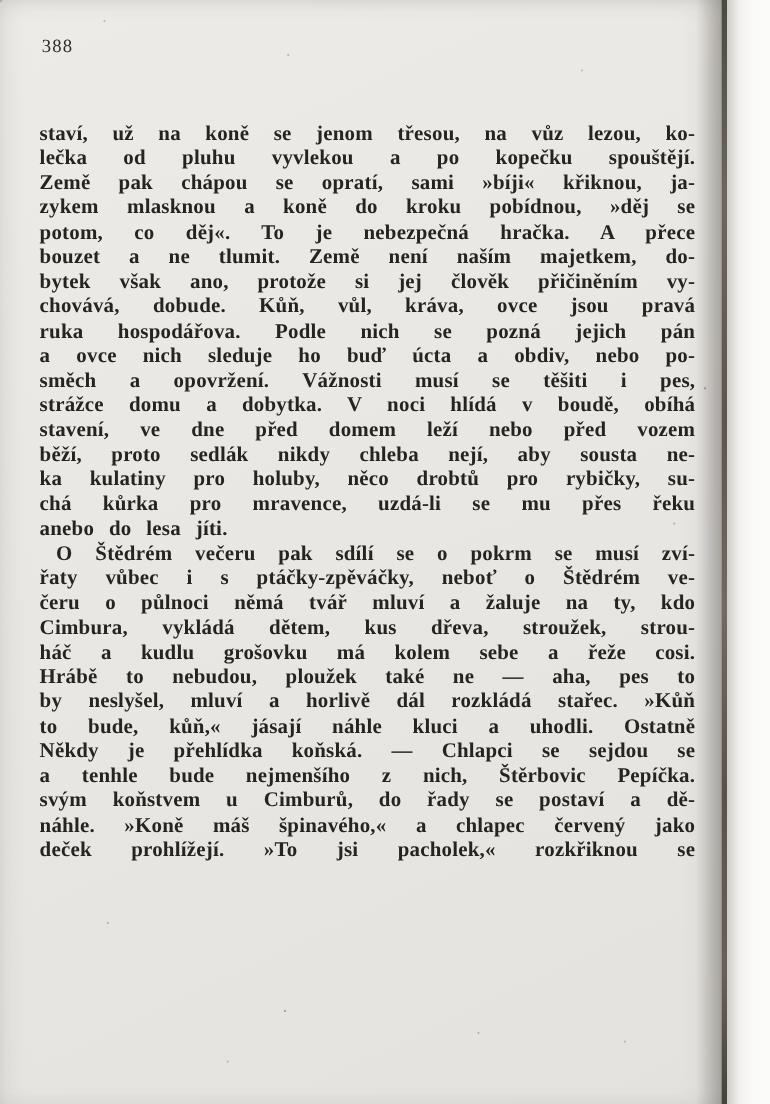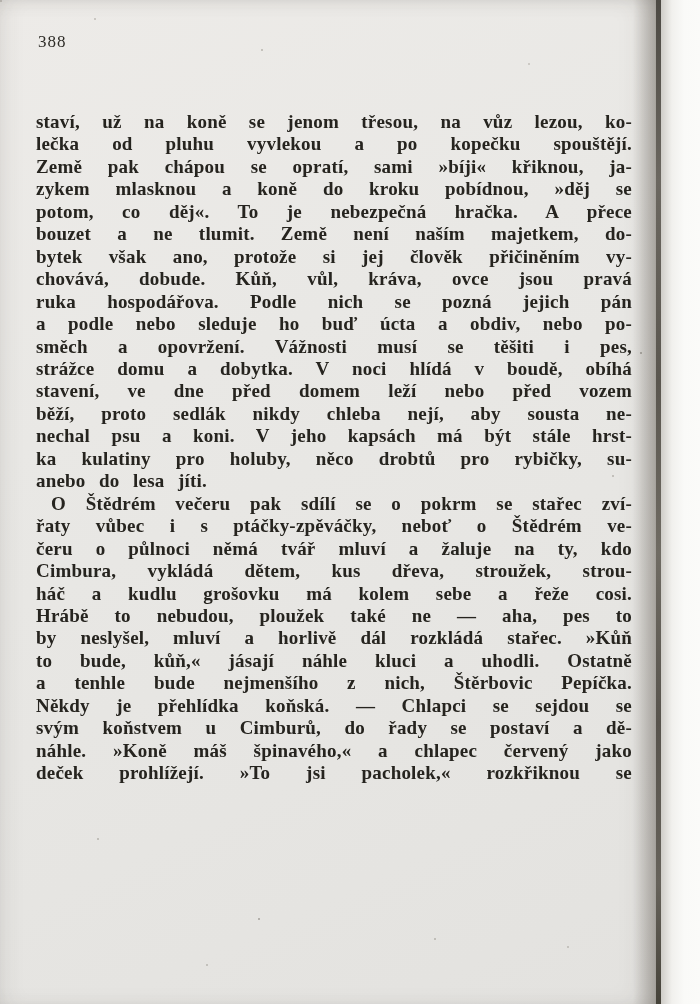--- a/index.html
+++ b/index.html
@@ -121,38 +121,38 @@
     <div class="text-block">
         <div class="line">staví, už na koně se jenom třesou, na vůz lezou, ko-</div>
         <div class="line">lečka od pluhu vyvlekou a po kopečku spouštějí.</div>
         <div class="line">Země pak chápou se opratí, sami »bíji« křiknou, ja-</div>
         <div class="line">zykem mlasknou a koně do kroku pobídnou, »děj se</div>
         <div class="line">potom, co děj«. To je nebezpečná hračka. A přece</div>
         <div class="line">bouzet a ne tlumit. Země není naším majetkem, do-</div>
         <div class="line">bytek však ano, protože si jej člověk přičiněním vy-</div>
         <div class="line">chovává, dobude. Kůň, vůl, kráva, ovce jsou pravá</div>
         <div class="line">ruka hospodářova. Podle nich se pozná jejich pán</div>
-        <div class="line">a podle nebo sleduje ho buď úcta a obdiv, nebo po-</div>
+        <div class="line">a ovce nich sleduje ho buď úcta a obdiv, nebo po-</div>
         <div class="line">směch a opovržení. Vážnosti musí se těšiti i pes,</div>
         <div class="line">strážce domu a dobytka. V noci hlídá v boudě, obíhá</div>
         <div class="line">stavení, ve dne před domem leží nebo před vozem</div>
         <div class="line">běží, proto sedlák nikdy chleba nejí, aby sousta ne-</div>
-        <div class="line">nechal psu a koni. V jeho kapsách má být stále hrst-</div>
         <div class="line">ka kulatiny pro holuby, něco drobtů pro rybičky, su-</div>
+        <div class="line">chá kůrka pro mravence, uzdá-li se mu přes řeku</div>
         <div class="line para-end">anebo do lesa jíti.</div>
-        <div class="line indent">O Štědrém večeru pak sdílí se o pokrm se stařec zví-</div>
+        <div class="line indent">O Štědrém večeru pak sdílí se o pokrm se musí zví-</div>
         <div class="line">řaty vůbec i s ptáčky-zpěváčky, neboť o Štědrém ve-</div>
         <div class="line">čeru o půlnoci němá tvář mluví a žaluje na ty, kdo</div>
         <div class="line">Cimbura, vykládá dětem, kus dřeva, stroužek, strou-</div>
         <div class="line">háč a kudlu grošovku má kolem sebe a řeže cosi.</div>
         <div class="line">Hrábě to nebudou, ploužek také ne — aha, pes to</div>
         <div class="line">by neslyšel, mluví a horlivě dál rozkládá stařec. »Kůň</div>
         <div class="line">to bude, kůň,« jásají náhle kluci a uhodli. Ostatně</div>
+        <div class="line">Někdy je přehlídka koňská. — Chlapci se sejdou se</div>
         <div class="line">a tenhle bude nejmenšího z nich, Štěrbovic Pepíčka.</div>
-        <div class="line">Někdy je přehlídka koňská. — Chlapci se sejdou se</div>
         <div class="line">svým koňstvem u Cimburů, do řady se postaví a dě-</div>
         <div class="line">náhle. »Koně máš špinavého,« a chlapec červený jako</div>
         <div class="line">deček prohlížejí. »To jsi pacholek,« rozkřiknou se</div>
       </div>
     <div class="speckles"></div>
   </div>
   <div class="page-edge-fade"></div>
   <div class="page-edge-line"></div>
   <div class="scanner-strip"></div>
 </div>

